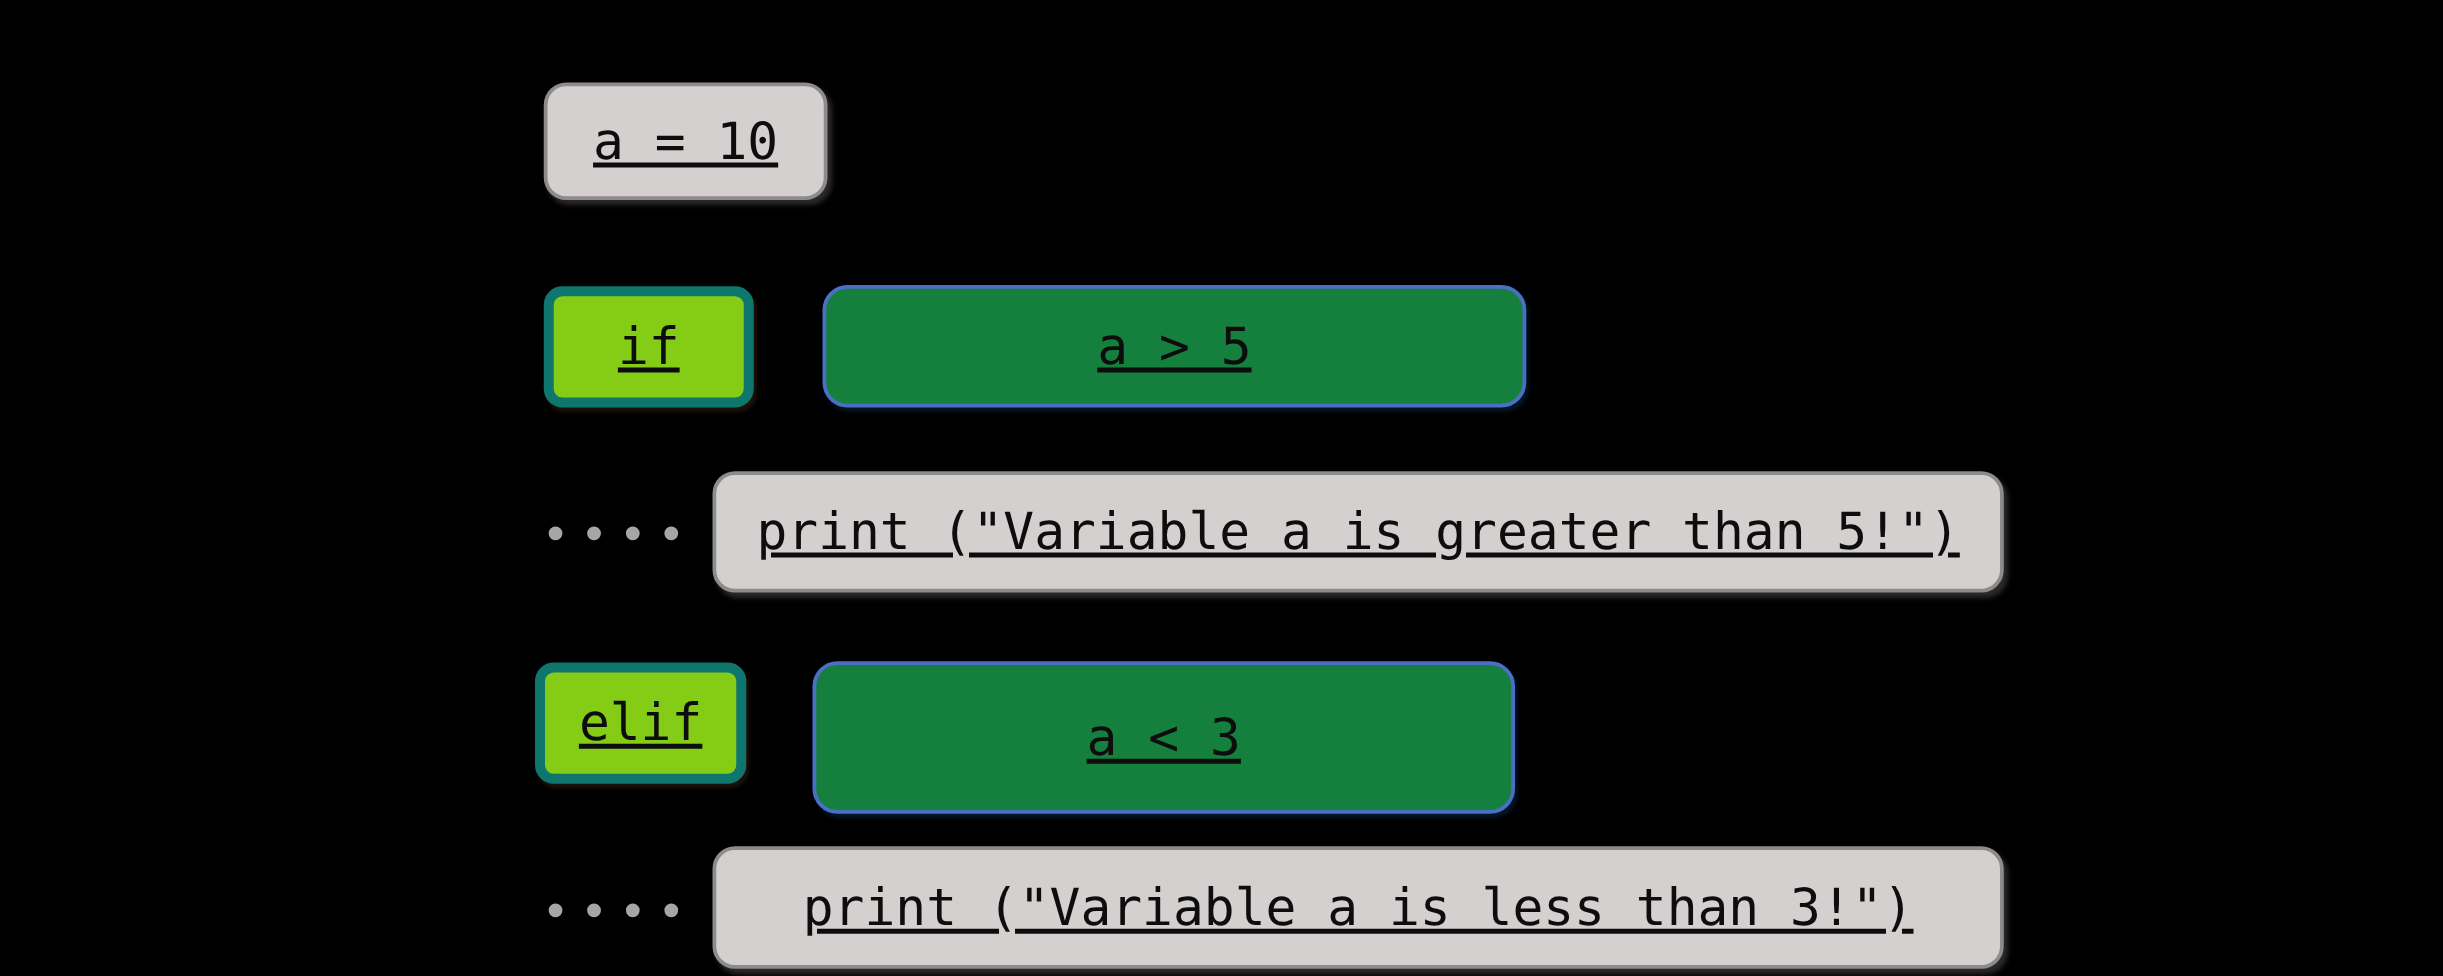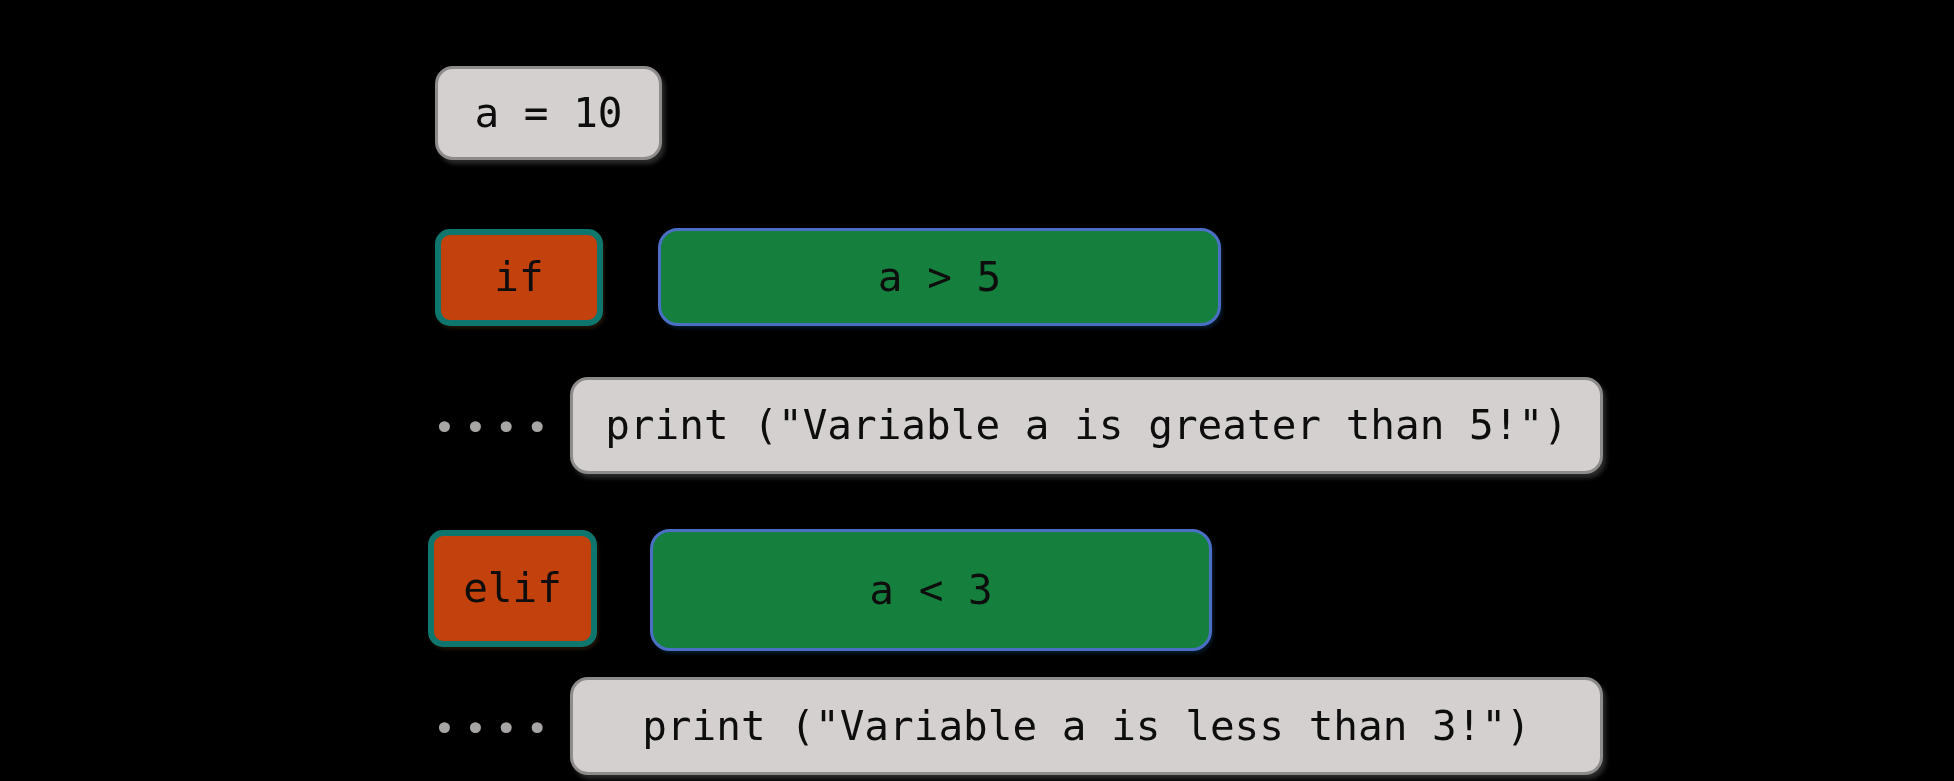--- a/index.html
+++ b/index.html
@@ -18,30 +18,31 @@
     color: #0d0d0d;
   }
   .box {
     position: absolute;
     box-sizing: border-box;
     display: flex;
     align-items: center;
     justify-content: center;
     white-space: pre;
     line-height: 1;
+    text-decoration: underline;
   }
   .statement {
     background: #d3d0cf;
     border: 3px solid #8e8b8b;
     border-radius: 18px;
     box-shadow: 3px 4px 4px #2a2a2a;
   }
   .keyword {
-    background: #c2410c;
-    border: 6px solid #0f766e;
+    background: #84cc16;
+    border: 8px solid #0f766e;
     border-radius: 15px;
     box-shadow: 2px 3px 3px #1c1208;
   }
   .condition {
     background: #15803d;
     border: 3px solid #4a6fc4;
     border-radius: 20px;
     box-shadow: 2px 3px 3px #061524;
   }
   .dots {
@@ -55,21 +56,21 @@
   }
   
   #b-assign   { left: 435px; top: 66px;  width: 227px;  height: 94px; }
   
   #b-if       { left: 435px; top: 229px; width: 168px;  height: 97px; }
   #b-ifcond   { left: 658px; top: 228px; width: 563px;  height: 98px; }
   
   #d-if       { left: 433px; top: 404px; height: 48px; }
   #b-ifbody   { left: 570px; top: 377px; width: 1033px; height: 97px; }
   
-  #b-elif     { left: 428px; top: 530px; width: 169px;  height: 117px; }
+  #b-elif     { left: 428px; top: 530px; width: 169px;  height: 97px; }
   #b-elifcond { left: 650px; top: 529px; width: 562px;  height: 122px; }
   
   #d-elif     { left: 433px; top: 705px; height: 48px; }
   #b-elifbody { left: 570px; top: 677px; width: 1033px; height: 98px; }
 </style>
 </head>
 <body>
 
 <div class="canvas">
 

